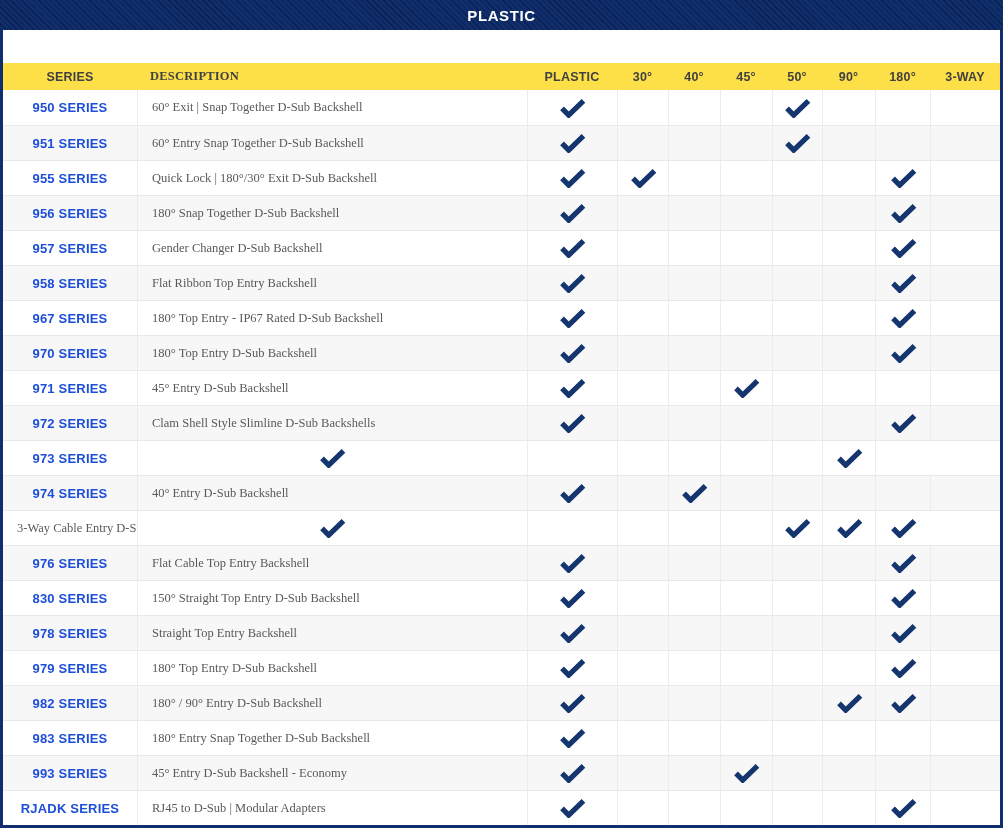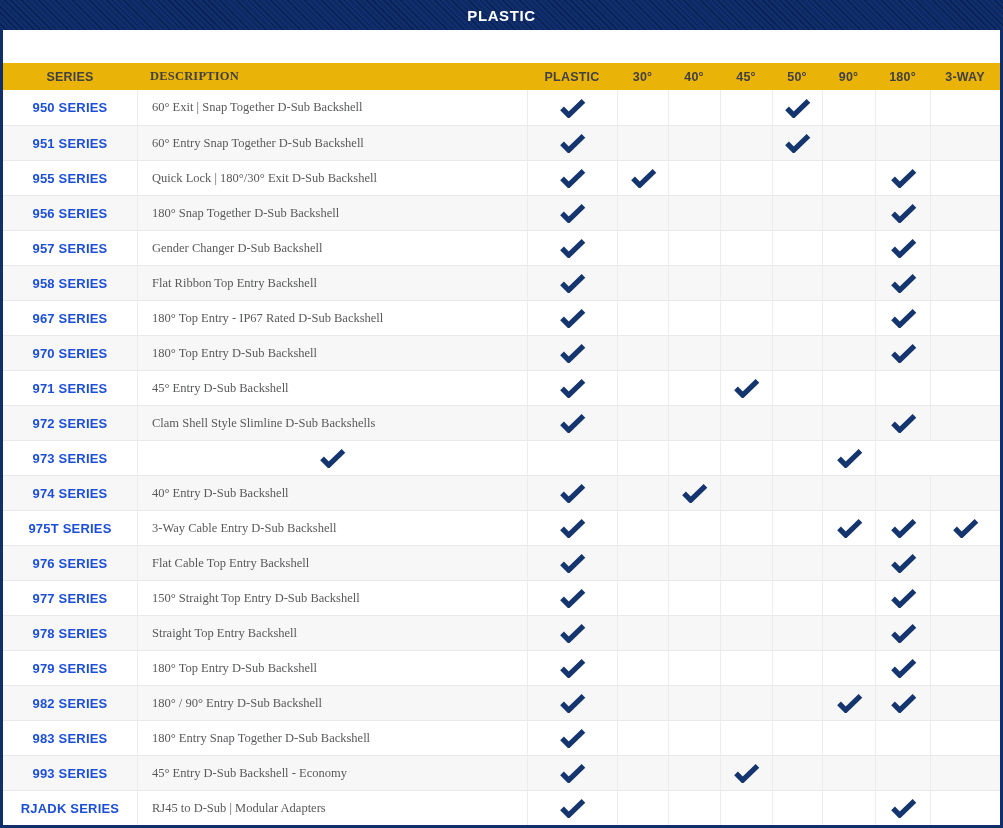--- a/index.html
+++ b/index.html
@@ -24,21 +24,21 @@
     border-right: 3px solid #102e6b;
     border-bottom: 3px solid #102e6b;
   }
   .gap { height: 33px; background: #ffffff; }
   .grid-row {
     display: grid;
     grid-template-columns: 134px 390px 90px 51px 52px 52px 50px 53px 55px 70px;
   }
   .header-row {
     height: 27px;
-    background: #eab308;
+    background: #fde047;
   }
   .header-row .cell {
     color: #414141; font-weight: bold; font-size: 12.5px; letter-spacing: .2px;
   }
   .data-row {
     height: 35px;
     background: #ffffff;
     border-top: 1px solid #e9e9e9;
   }
   .data-row:first-child { border-top: none; }
@@ -372,21 +372,20 @@
                 </svg>
               </span>
             </div>
             <div class="cell"></div>
             <div class="cell"></div>
             <div class="cell"></div>
             <div class="cell"></div>
             <div class="cell"></div>
           </div>
           <div class="grid-row data-row">
-            <div class="cell series-link">975T SERIES</div>
             <div class="cell desc-col desc-text">3-Way Cable Entry D-Sub Backshell</div>
             <div class="cell">
               <span class="check">
                 <svg viewBox="0 0 28 21" aria-hidden="true">
                   <path d="M3 11 L10 18 L25.5 3"></path>
                 </svg>
               </span>
             </div>
             <div class="cell"></div>
             <div class="cell"></div>
@@ -432,21 +431,21 @@
             <div class="cell">
               <span class="check">
                 <svg viewBox="0 0 28 21" aria-hidden="true">
                   <path d="M3 11 L10 18 L25.5 3"></path>
                 </svg>
               </span>
             </div>
             <div class="cell"></div>
           </div>
           <div class="grid-row data-row">
-            <div class="cell series-link">977 SERIES</div>
+            <div class="cell series-link">830 SERIES</div>
             <div class="cell desc-col desc-text">150° Straight Top Entry D-Sub Backshell</div>
             <div class="cell">
               <span class="check">
                 <svg viewBox="0 0 28 21" aria-hidden="true">
                   <path d="M3 11 L10 18 L25.5 3"></path>
                 </svg>
               </span>
             </div>
             <div class="cell"></div>
             <div class="cell"></div>

